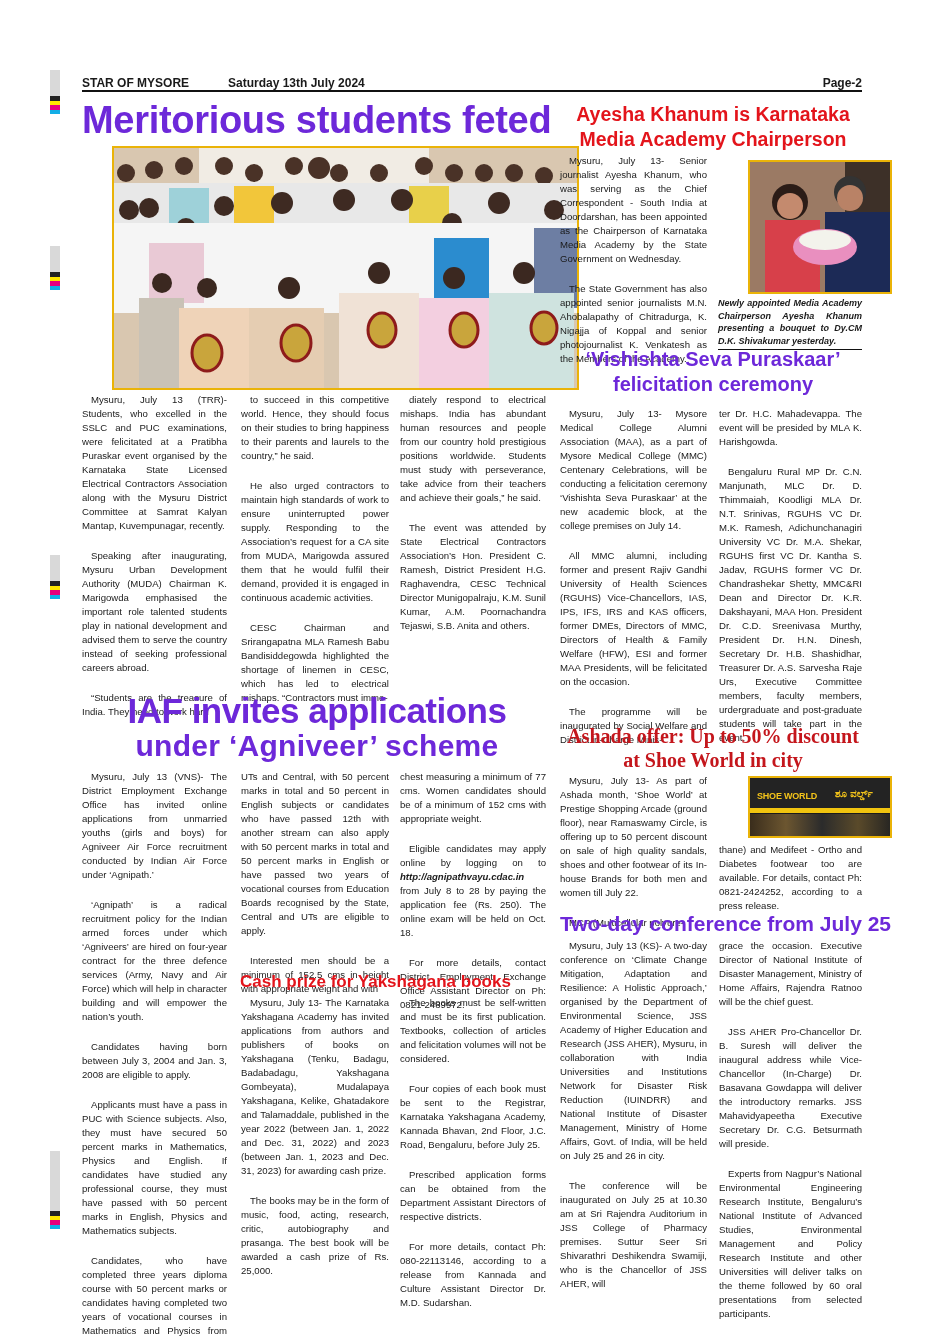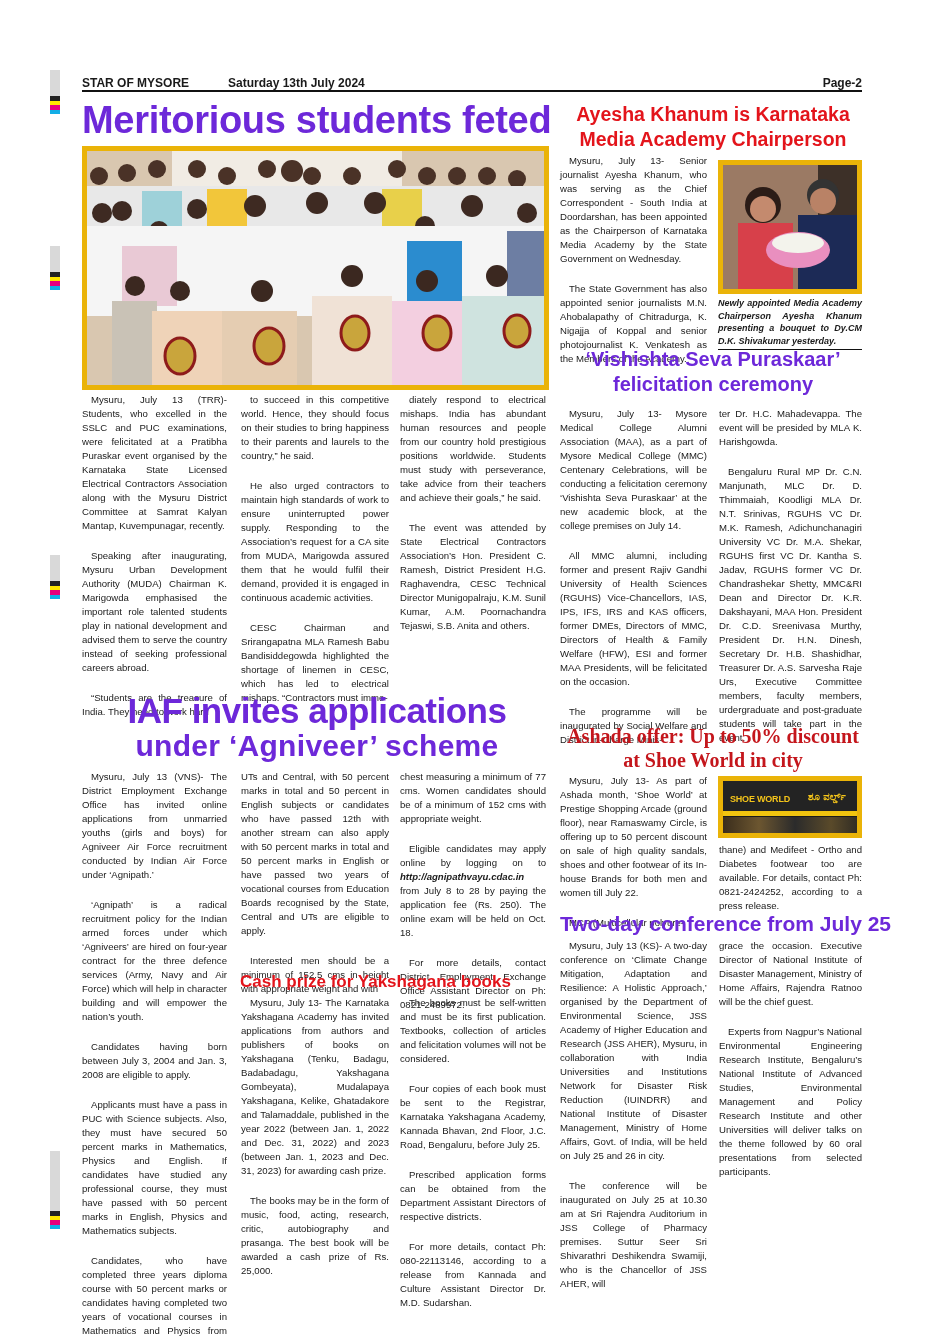--- a/index.html
+++ b/index.html
@@ -21,21 +21,21 @@
 
   .abs { position: absolute; }
   .col { position: absolute; font-size: 9.6px; line-height: 14px; text-align: justify; hyphens: auto; }
   .col p { text-indent: 9px; }
   .col p + p { margin-top: 16px; }
 
   .h-black { font-family: "Liberation Sans", sans-serif; font-weight: bold; color: #6d28d9; white-space: nowrap; }
   .h-red { font-family: "Liberation Sans", sans-serif; font-weight: bold; color: #e3141b; text-align: center; }
   .h-serifred { font-family: "Liberation Serif", serif; font-weight: bold; color: #c4161c; text-align: center; }
 
-  .photo { position: absolute; border: 5px solid #eab308; overflow: hidden; }
+  .photo { position: absolute; border: 2px solid #eab308; overflow: hidden; margin-left: 30px; }
   .caption { position: absolute; font-size: 9px; line-height: 12.5px; font-weight: bold; font-style: italic; text-align: justify; border-bottom: 1.5px solid #111; padding-bottom: 2px; }
   .ital-link { font-weight: bold; font-style: italic; }
 </style>
 </head>
 <body>
 
 <div class="regmark" style="top:70px;">
     <div class="g"></div>
     <div class="k"></div>
     <div class="y"></div>
@@ -249,14 +249,15 @@
   <p style="text-indent:0">thane) and Medifeet - Ortho and Diabetes footwear too are available. For details, contact Ph: 0821-2424252, according to a press release.</p>
 </div>
 
 <div class="abs h-black" style="left:560px; top:913px; width:310px; font-size:21px; line-height:22px;">Two-day conference from July 25</div>
 <div class="col" style="left:560px; top:939px; width:147px;">
   <p>Mysuru, July 13 (KS)- A two-day conference on ‘Climate Change Mitigation, Adaptation and Resilience: A Holistic Approach,’ organised by the Department of Environmental Science, JSS Academy of Higher Education and Research (JSS AHER), Mysuru, in collaboration with India Universities and Institutions Network for Disaster Risk Reduction (IUINDRR) and National Institute of Disaster Management, Ministry of Home Affairs, Govt. of India, will be held on July 25 and 26 in city.</p>
   <p>The conference will be inaugurated on July 25 at 10.30 am at Sri Rajendra Auditorium in JSS College of Pharmacy premises. Suttur Seer Sri Shivarathri Deshikendra Swamiji, who is the Chancellor of JSS AHER, will</p>
 </div>
 <div class="col" style="left:719px; top:939px; width:143px;">
   <p style="text-indent:0">grace the occasion. Executive Director of National Institute of Disaster Management, Ministry of Home Affairs, Rajendra Ratnoo will be the chief guest.</p>
+  <p>JSS AHER Pro-Chancellor Dr. B. Suresh will deliver the inaugural address while Vice-Chancellor (In-Charge) Dr. Basavana Gowdappa will deliver the introductory remarks. JSS Mahavidyapeetha Executive Secretary Dr. C.G. Betsurmath will preside.</p>
   <p>Experts from Nagpur’s National Environmental Engineering Research Institute, Bengaluru’s National Institute of Advanced Studies, Environmental Management and Policy Research Institute and other Universities will deliver talks on the theme followed by 60 oral presentations from selected participants.</p>
 </div>
 
 </body></html>

